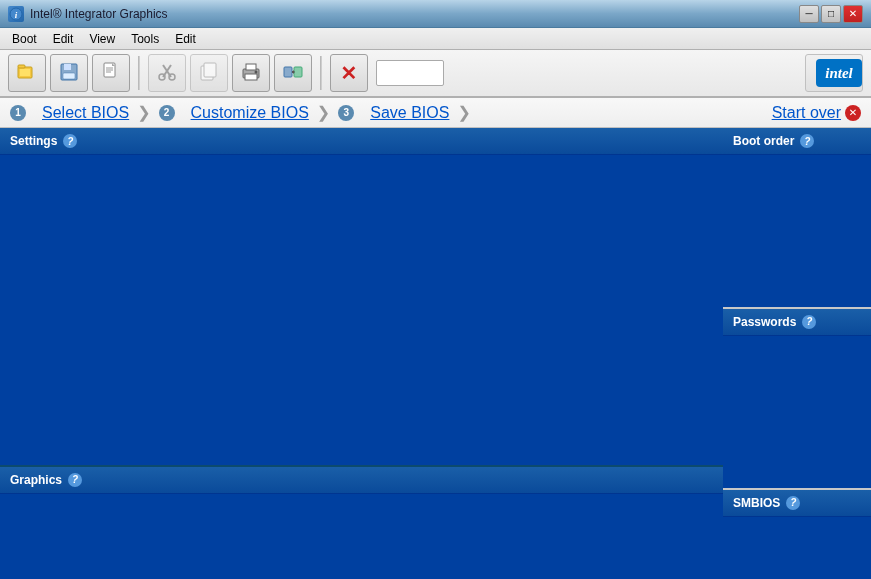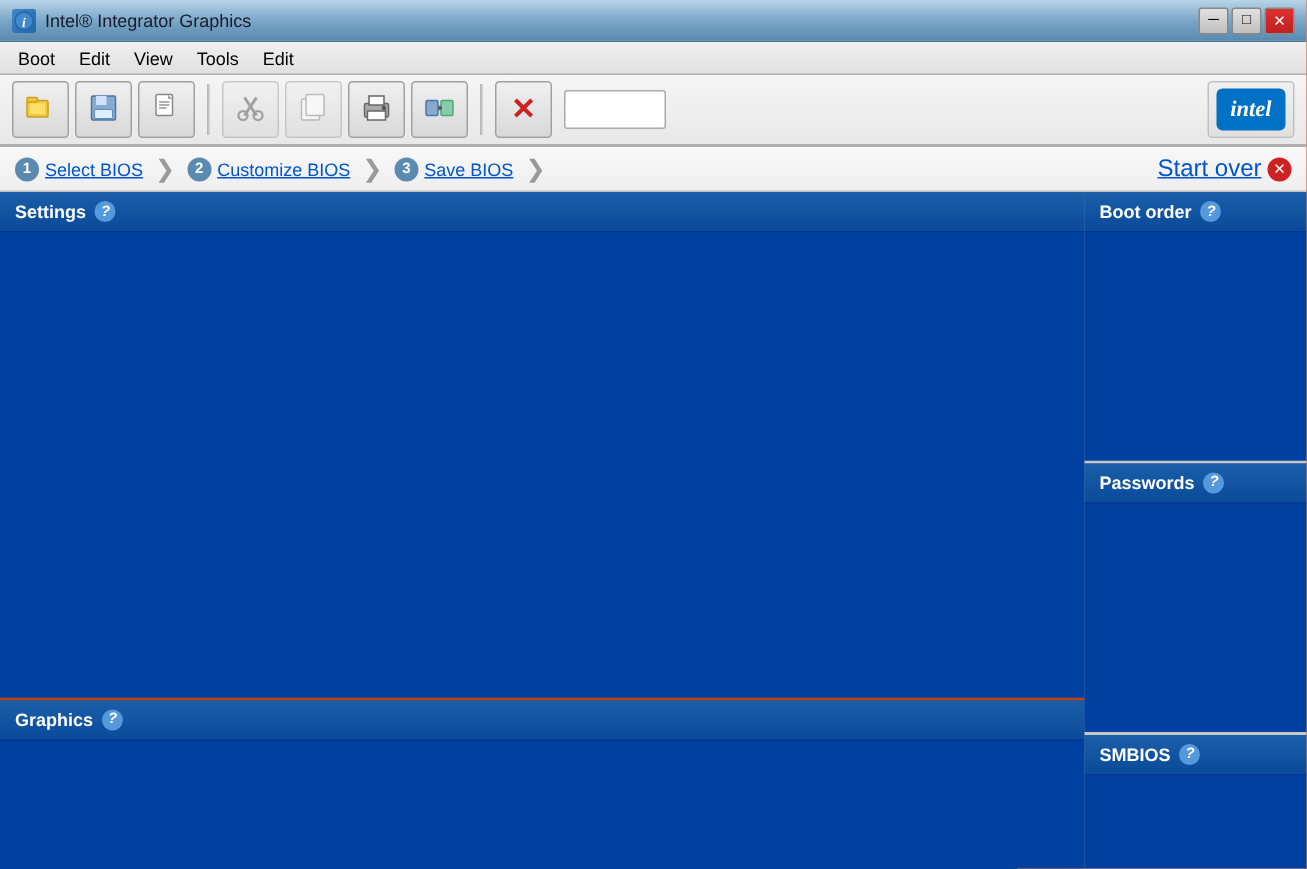--- a/index.html
+++ b/index.html
@@ -88,21 +88,21 @@
       width: 2px; height: 34px;
       background: linear-gradient(to right, #b0b0b0, #d8d8d8);
       margin: 0 4px;
     }
     #intel-logo {
       margin-left: auto;
       width: 58px; height: 38px;
       background: linear-gradient(to bottom, #f0f0f0, #e0e0e0);
       border: 1px solid #c0c0c0;
       border-radius: 3px;
-      display: flex; align-items: center; justify-content: center;
+      display: flex; align-items: center; justify-content: flex-end;
     }
     .intel-logo-inner {
       width: 46px; height: 28px;
       background: #0071c5;
       border-radius: 4px;
       display: flex; align-items: center; justify-content: center;
       color: white;
       font-size: 13px;
       font-style: italic;
       font-weight: bold;
@@ -129,21 +129,22 @@
       border-radius: 50%;
       color: white;
       font-size: 10px;
       display: flex; align-items: center; justify-content: center;
       font-weight: bold;
     }
     .step-link {
       color: #0055cc;
       text-decoration: underline;
       cursor: pointer;
-      font-size: 12px;
+      font-size: 16px;
+      margin-left: 12px;
     }
     .breadcrumb-arrow {
       margin: 0 8px;
       color: #999;
       font-size: 16px;
     }
     #start-over {
       margin-left: auto;
       display: flex;
       align-items: center;
@@ -162,21 +163,21 @@
       color: white;
       display: flex; align-items: center; justify-content: center;
       font-size: 10px;
       cursor: pointer;
     }
 
     
     #main-content {
       display: flex;
       height: calc(579px - 28px - 22px - 48px - 30px);
-      background: #c2410c;
+      background: #0c4a6e;
     }
 
     
     #left-panel {
       flex: 1;
       display: flex;
       flex-direction: column;
       gap: 2px;
     }
 

